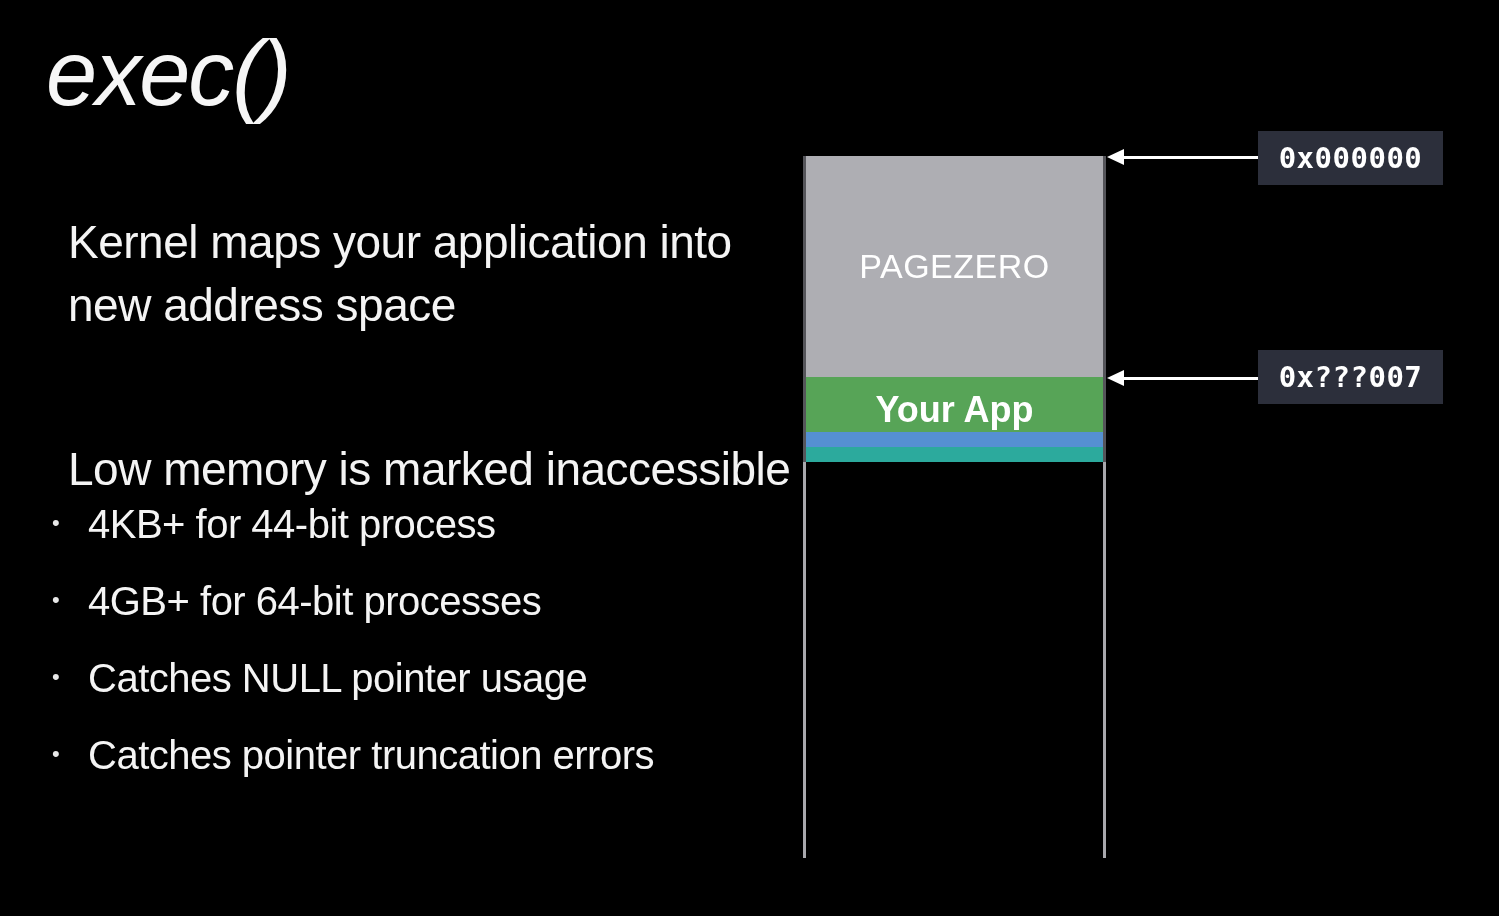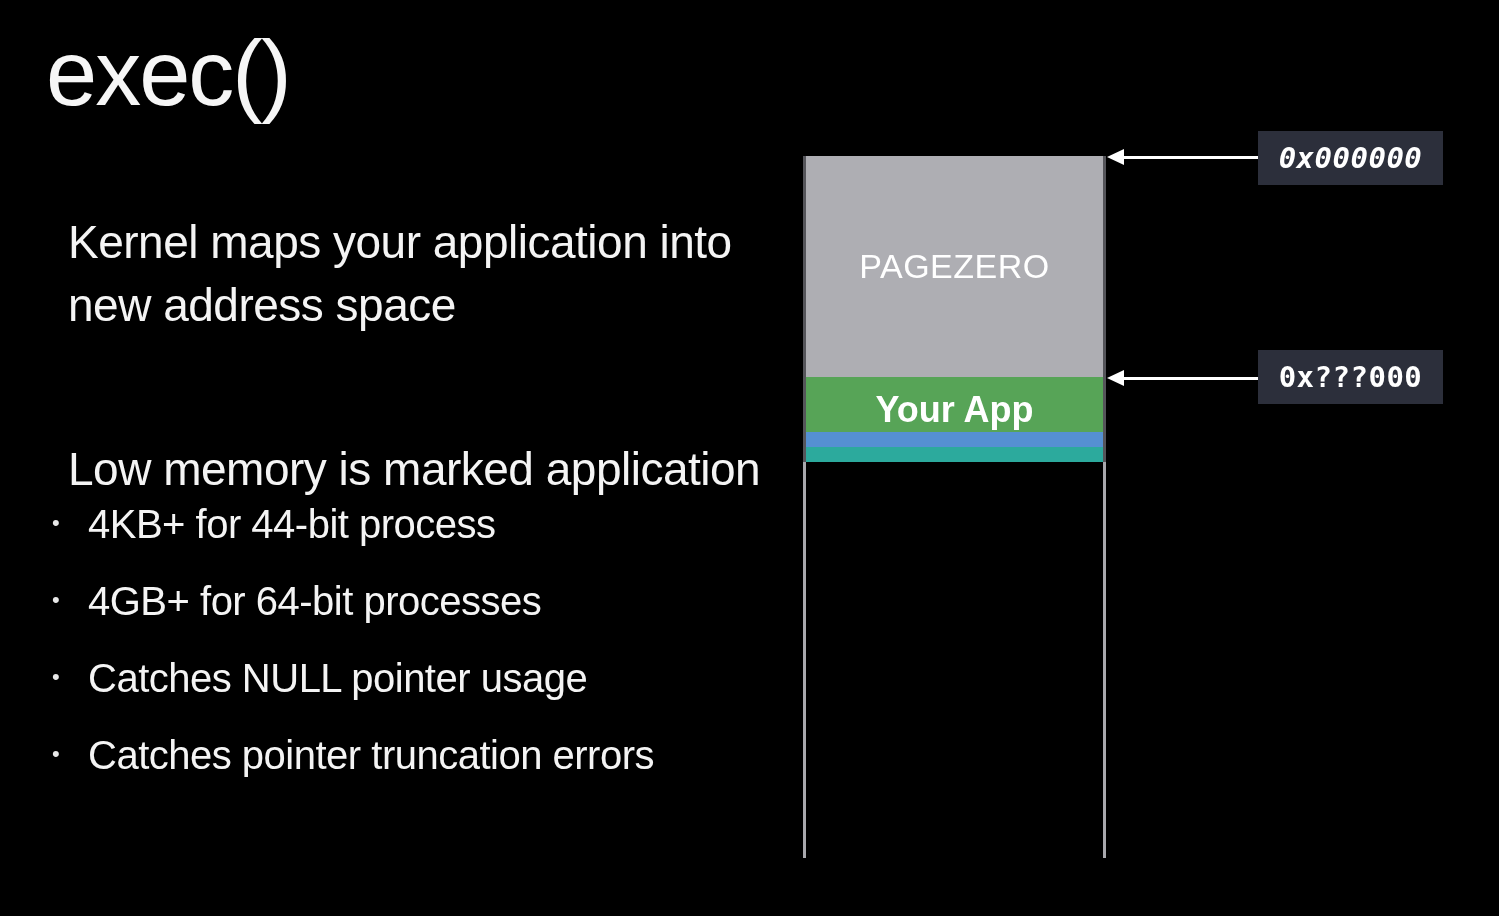--- a/index.html
+++ b/index.html
@@ -18,20 +18,21 @@
   .slide-title {
     position: absolute;
     left: 46px;
     top: 18px;
     margin: 0;
     font-size: 92px;
     font-weight: 200;
     letter-spacing: -2px;
     line-height: 1.2;
     color: #f6f6f6;
+    font-style: italic;
   }
   .para {
     position: absolute;
     left: 52px;
     margin: 16px;
     font-size: 46px;
     font-weight: 300;
     letter-spacing: -0.5px;
     line-height: 63px;
     color: #f4f4f4;
@@ -159,21 +160,21 @@
 
   <h1 class="slide-title">exec()</h1>
 
   <p class="para para-1">
     <span style="display:block">Kernel maps your application into</span>
     <span style="display:block">new address space</span>
   </p>
 
 
   <p class="para para-3">
-    <span style="display:block">Low memory is marked application</span>
+    <span style="display:block">Low memory is marked inaccessible</span>
   </p>
 
   <ul class="bullet-list">
     <li class="bullet-item">
       <span class="bullet-dot">•</span>
       <span>4KB+ for 44-bit process</span>
     </li>
     <li class="bullet-item">
       <span class="bullet-dot">•</span>
       <span>4GB+ for 64-bit processes</span>
@@ -204,20 +205,20 @@
 
   <div class="arrow arrow-1">
     <div class="arrow-head" style="border-right-color: rgb(255, 255, 255);"></div>
     <div class="arrow-shaft" style="background: rgb(255, 255, 255);"></div>
   </div>
   <div class="arrow arrow-2">
     <div class="arrow-head" style="border-right-color: rgb(255, 255, 255);"></div>
     <div class="arrow-shaft" style="background: rgb(255, 255, 255);"></div>
   </div>
 
-  <div class="addr-box addr-box-1" style="background: rgb(44, 47, 59); font-style: italic;">
+  <div class="addr-box addr-box-1" style="background: rgb(44, 47, 59);">
     <span>0x000000</span>
   </div>
   <div class="addr-box addr-box-2" style="background: rgb(44, 47, 59);">
-    <span>0x???000</span>
+    <span>0x???007</span>
   </div>
 
 </div>
 
 </body></html>

